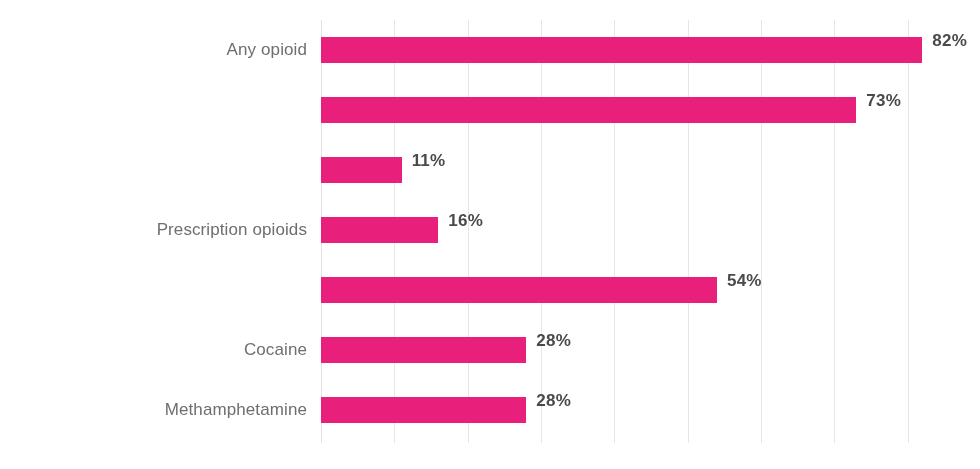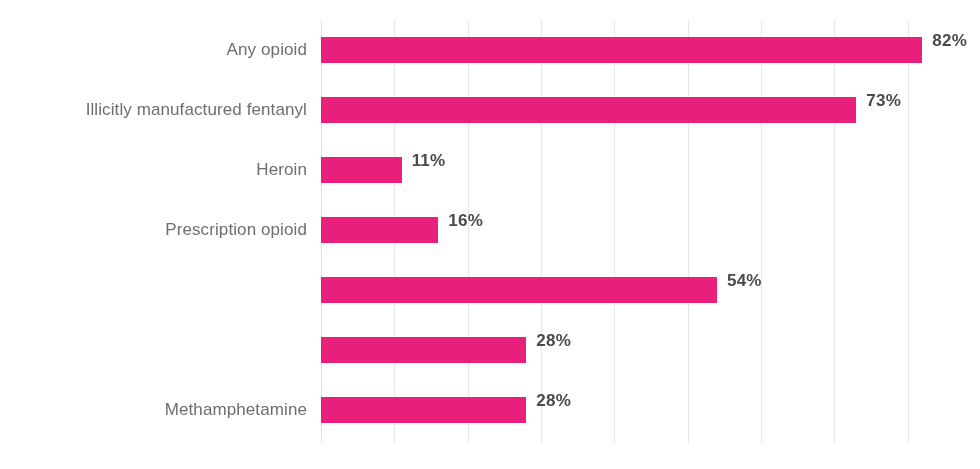--- a/index.html
+++ b/index.html
@@ -118,47 +118,46 @@
 
     <div class="rows">
         <div class="bar-row" style="top: 0px;">
           <div class="cat-label">Any opioid</div>
           <div class="bar-track">
             <div class="bar" title="Any opioid 82%" style="width: 601.333px; background: rgb(232, 32, 124);"></div>
           </div>
           <div class="bar-value" style="left: 611.333px; color: rgb(74, 74, 74);">82%</div>
         </div>
         <div class="bar-row" style="top: 60px;">
-          <div class="cat-label">Illicitly manufactured fentanyl</div>
           <div class="bar-track">
             <div class="bar" title="Illicitly manufactured fentanyl 73%" style="width: 535.333px; background: rgb(232, 32, 124);"></div>
           </div>
           <div class="bar-value" style="left: 545.333px; color: rgb(74, 74, 74);">73%</div>
         </div>
         <div class="bar-row" style="top: 120px;">
-          <div class="cat-label">Heroin</div>
           <div class="bar-track">
             <div class="bar" title="Heroin 11%" style="width: 80.6667px; background: rgb(232, 32, 124);"></div>
           </div>
           <div class="bar-value" style="left: 90.6667px; color: rgb(74, 74, 74);">11%</div>
         </div>
         <div class="bar-row" style="top: 180px;">
-          <div class="cat-label">Prescription opioid</div>
+          <div class="cat-label">Prescription opioids</div>
           <div class="bar-track">
             <div class="bar" title="Prescription opioids 16%" style="width: 117.333px; background: rgb(232, 32, 124);"></div>
           </div>
           <div class="bar-value" style="left: 127.333px; color: rgb(74, 74, 74);">16%</div>
         </div>
         <div class="bar-row" style="top: 240px;">
           <div class="bar-track">
             <div class="bar" title="Any stimulants 54%" style="width: 396px; background: rgb(232, 32, 124);"></div>
           </div>
           <div class="bar-value" style="left: 406px; color: rgb(74, 74, 74);">54%</div>
         </div>
         <div class="bar-row" style="top: 300px;">
+          <div class="cat-label">Cocaine</div>
           <div class="bar-track">
             <div class="bar" title="Cocaine 28%" style="width: 205.333px; background: rgb(232, 32, 124);"></div>
           </div>
           <div class="bar-value" style="left: 215.333px; color: rgb(74, 74, 74);">28%</div>
         </div>
         <div class="bar-row" style="top: 360px;">
           <div class="cat-label">Methamphetamine</div>
           <div class="bar-track">
             <div class="bar" title="Methamphetamine 28%" style="width: 205.333px; background: rgb(232, 32, 124);"></div>
           </div>

